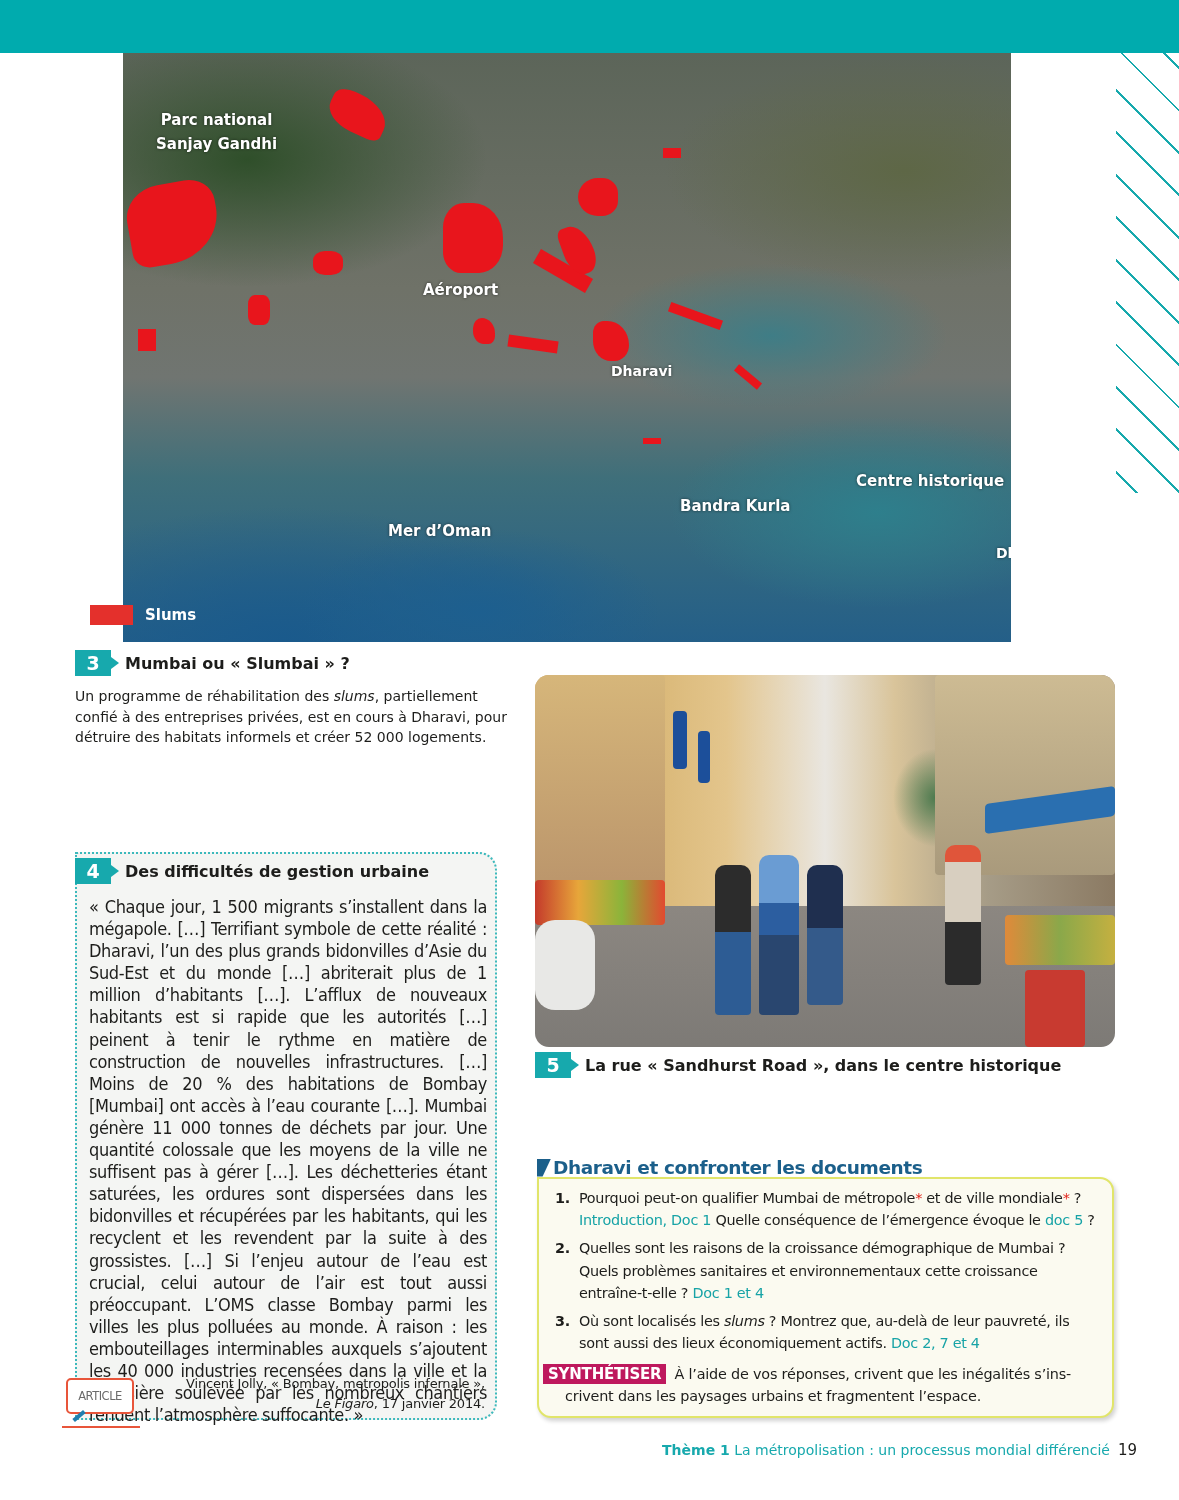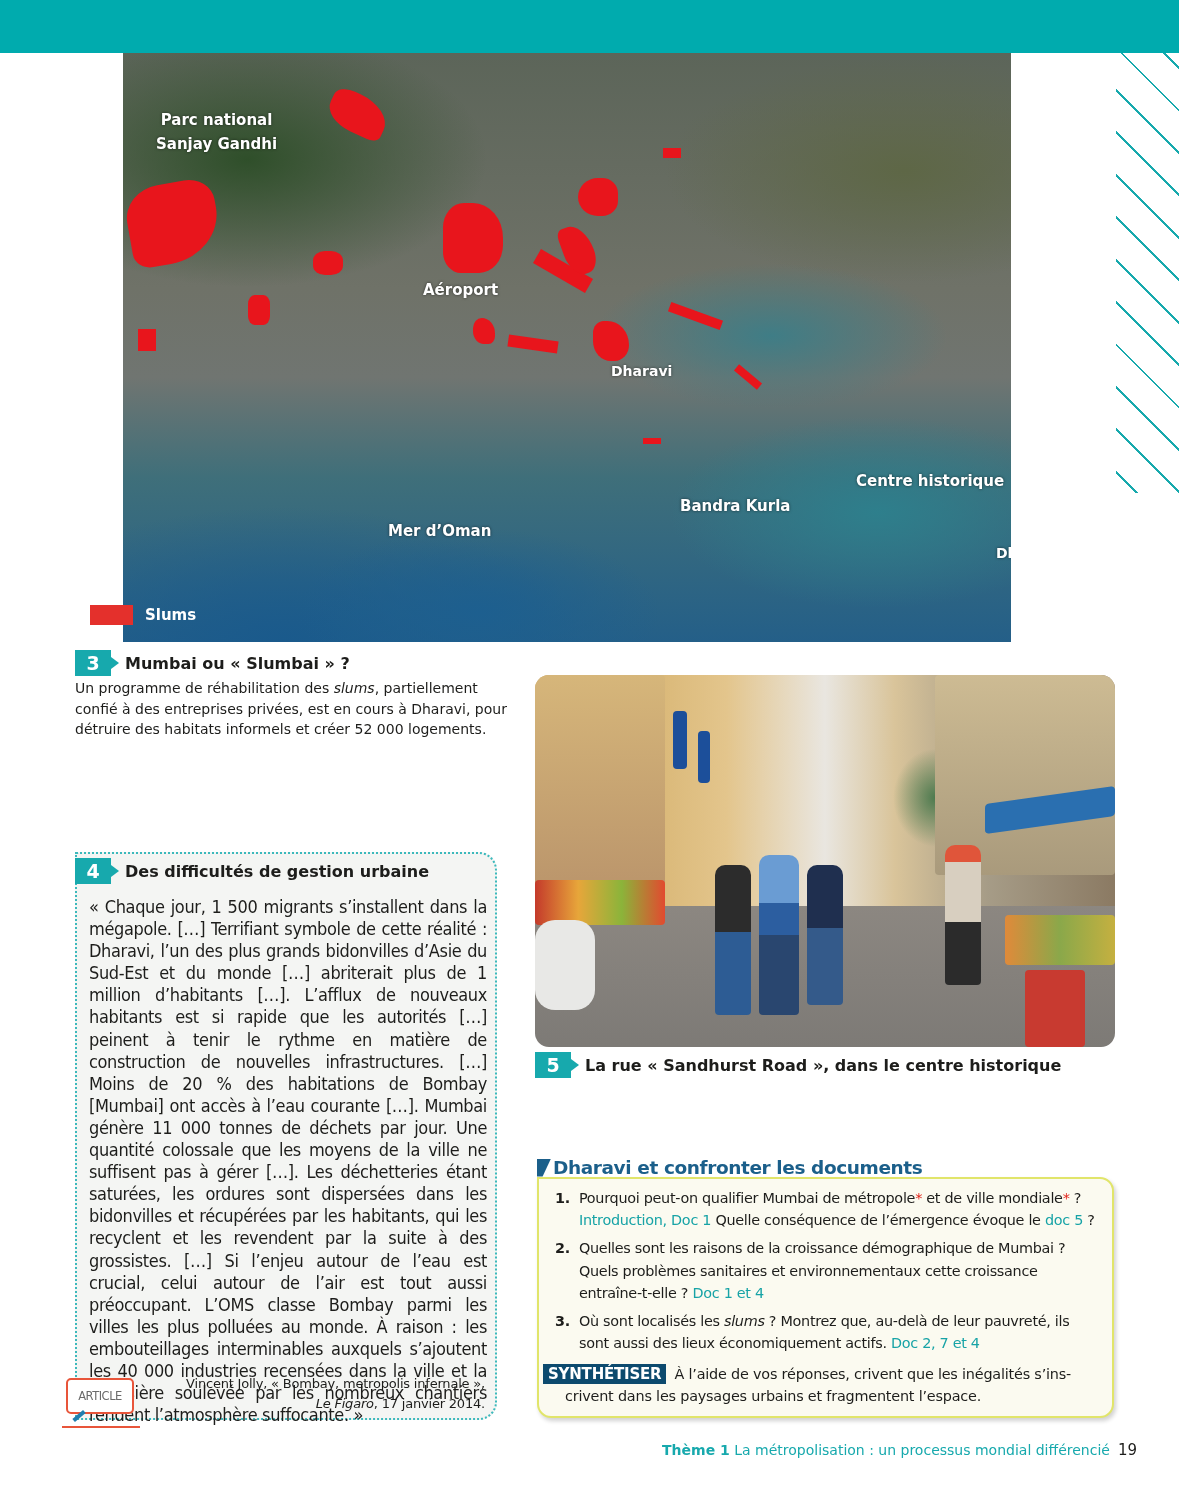--- a/index.html
+++ b/index.html
@@ -30,21 +30,21 @@
   .legend-swatch { width: 43px; height: 20px; background: #e4302c; }
   .legend-label { color: #fff; font-weight: bold; font-size: 15px; }
 
   
   .badge { display: inline-flex; align-items: center; justify-content: center; width: 36px; height: 26px; background: #17a9ad; color: #fff; font-weight: bold; font-size: 19px; position: relative; }
   .badge::after { content: ""; position: absolute; right: -8px; top: 7px; border-left: 8px solid #17a9ad; border-top: 6px solid transparent; border-bottom: 6px solid transparent; }
   .doc-title { font-weight: bold; font-size: 16px; color: #1d1d1b; }
 
   .doc3 { position: absolute; left: 75px; top: 650px; width: 440px; }
   .doc3 .head { display: flex; align-items: center; gap: 14px; height: 26px; }
-  .doc3 .caption { font-size: 14px; line-height: 20.5px; margin-top: 2px; }
+  .doc3 .caption { font-size: 14px; line-height: 20.5px; margin-top: 10px; }
 
   
   .doc4 { position: absolute; left: 75px; top: 852px; width: 422px; height: 568px;
     border: 2px dotted #3cb9bc; border-left: 2px dotted #3cb9bc; border-radius: 0 18px 18px 0; background: #f4f5f3; }
   .doc4 .head { display: flex; align-items: center; gap: 14px; position: absolute; left: -2px; top: 4px; }
   .doc4 .text { position: absolute; left: 12px; top: 42px; width: 398px; font-family: "DejaVu Sans Condensed", "DejaVu Sans", sans-serif; font-size: 18px; line-height: 22.1px; text-align: justify; letter-spacing: -0.35px; }
   .doc4 .source { position: absolute; right: 10px; top: 520px; text-align: right; font-size: 13px; line-height: 20px; letter-spacing: -0.2px; }
   .article-tag { position: absolute; left: 66px; top: 1378px; width: 68px; height: 36px; border: 2px solid #e8553a; border-radius: 5px; background: #fff; color: #6a6a6a; font-size: 11.5px; display: flex; align-items: center; justify-content: center; letter-spacing: -0.5px; }
   .article-underline { position: absolute; left: 62px; top: 1426px; width: 78px; height: 2px; background: #e8553a; }
   .article-arrow { position: absolute; left: 72px; top: 1414px; width: 14px; height: 4px; background: #1f7fb0; transform: rotate(-40deg); }
@@ -67,21 +67,21 @@
   .analyse-title { position: absolute; left: 537px; top: 1157px; display: flex; align-items: center; }
   .analyse-title .flag { width: 14px; height: 18px; background: #1b5f8a; clip-path: polygon(0 0, 100% 0, 40% 100%, 0 100%); }
   .analyse-title .label { font-weight: bold; font-size: 18.5px; color: #1b5f8a; padding: 0 3px 0 2px; letter-spacing: -0.4px; background: #fff; }
   .questions { position: absolute; left: 16px; top: 8px; width: 545px; font-size: 14.4px; line-height: 22.2px; letter-spacing: -0.3px; }
   .q { display: flex; margin-bottom: 6px; }
   .q .num { font-weight: bold; width: 24px; flex: none; }
   .q .body { flex: 1; }
   .link { color: #17a3a6; }
   .star { color: #e2231a; }
   .synth { position: absolute; left: 4px; top: 184px; width: 556px; font-size: 14.4px; line-height: 22.2px; letter-spacing: -0.2px; }
-  .synth .tag { display: inline-block; background: #0c4a6e; color: #fff; font-weight: bold; padding: 0 5px; margin-right: 8px; line-height: 20px; font-size: 15px; }
+  .synth .tag { display: inline-block; background: #be185d; color: #fff; font-weight: bold; padding: 0 5px; margin-right: 8px; line-height: 20px; font-size: 15px; }
   .synth .tail { padding-left: 22px; display: block; }
 
   .footer { position: absolute; top: 1441px; right: 42px; font-size: 14px; color: #17a9ad; white-space: nowrap; }
   .footer b { font-weight: bold; margin-top: 24px; }
   .footer .page { color: #1d1d1b; margin-left: 8px; font-size: 15px; }
 </style>
 </head>
 <body>
 
 <div class="top-band"></div>

